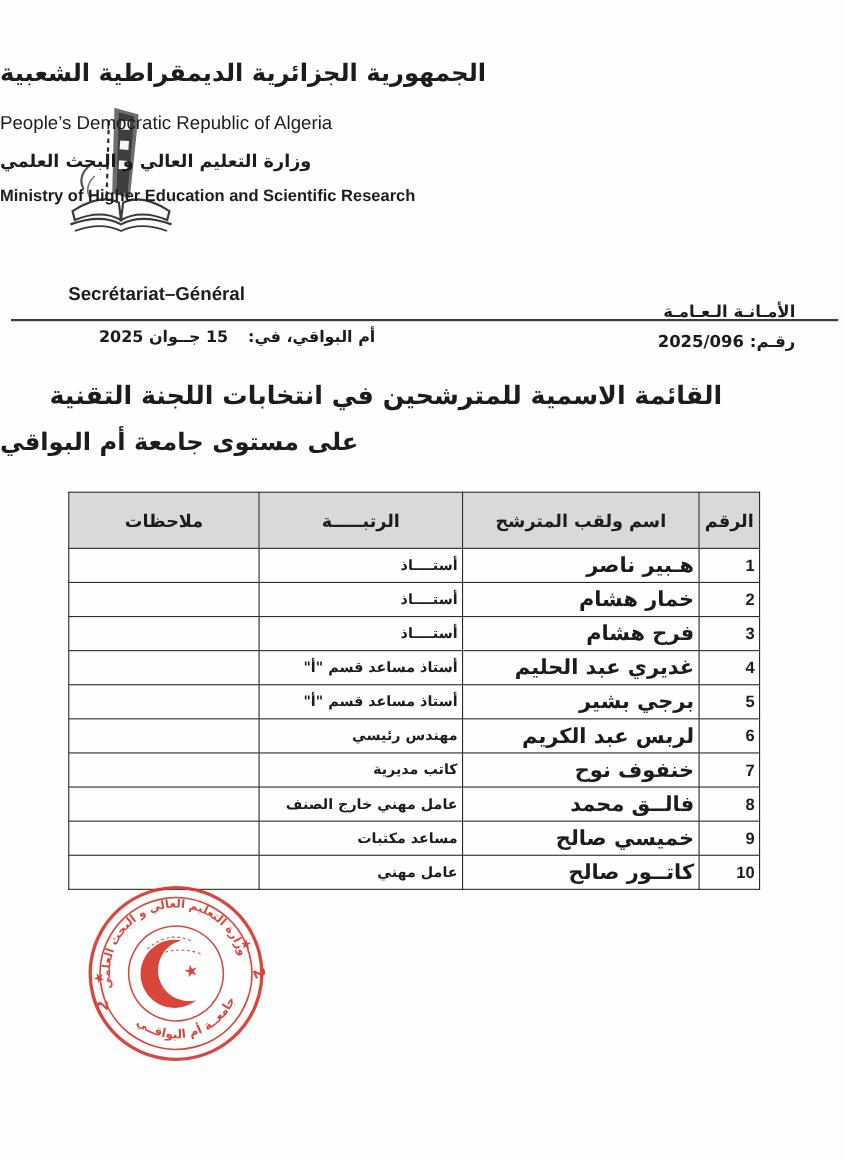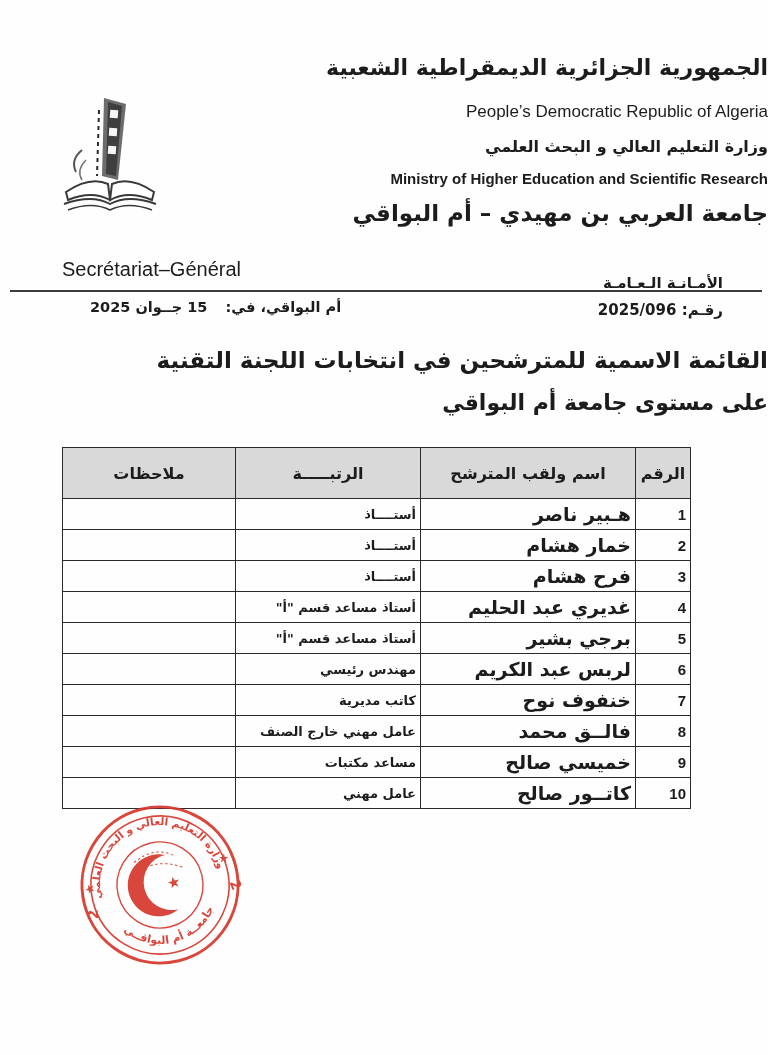--- a/index.html
+++ b/index.html
@@ -5,40 +5,40 @@
   html,body{margin:0;padding:0;background:#ffffff;}
   .page{
     position:relative;
     width:768px;height:1055px;
     background:#fefefe;
     overflow:hidden;
     font-family:"DejaVu Sans","Liberation Sans",sans-serif;
     color:#1c1c1c;
   }
   .abs{position:absolute;}
-  .center-line{left:0;right:0;text-align:right;}
+  .center-line{left:0;right:0;text-align:left;}
   .ar{direction:rtl;}
 
   .republic-ar{top:55px;font-size:22px;font-weight:bold;}
   .republic-en{top:102px;font-size:17px;font-family:"Liberation Sans","DejaVu Sans",sans-serif;}
   .ministry-ar{top:137px;font-size:16px;font-weight:bold;}
   .ministry-en{top:170px;font-size:15px;font-weight:bold;font-family:"Liberation Sans","DejaVu Sans",sans-serif;}
   .university-ar{top:200px;font-size:23px;font-weight:bold;}
   .university-en{top:239px;font-size:16px;font-weight:bold;font-family:"Liberation Sans","DejaVu Sans",sans-serif;}
 
-  .secretariat-fr{top:258px;left:62px;font-size:20px;font-weight:normal;font-family:"Liberation Sans","DejaVu Sans",sans-serif;}
+  .secretariat-fr{top:258px;left:62px;font-size:17px;font-weight:bold;font-family:"Liberation Sans","DejaVu Sans",sans-serif;}
   .secretariat-ar{top:274px;right:45px;font-size:15px;font-weight:bold;}
 
   .divider{top:290px;left:10px;right:6px;border-top:2px solid #3c3c3c;height:0;}
 
   .date-line{top:299px;left:90px;font-size:14.5px;font-weight:bold;direction:rtl;}
   .date-line .gap{display:inline-block;width:18px;}
   .ref-line{top:301px;right:45px;font-size:15px;font-weight:bold;direction:rtl;text-align:center;}
 
-  .title-1{top:347px;font-size:23px;font-weight:bold;}
+  .title-1{top:347px;font-size:23px;font-weight:bold;padding-left:45px;}
   .title-2{top:390px;font-size:22px;font-weight:bold;}
 
   table.roster{
     position:absolute;top:447px;left:62px;
     width:628px;border-collapse:collapse;direction:rtl;
     table-layout:fixed;
   }
   table.roster th,table.roster td{
     border:1.5px solid #2b2b2b;
     vertical-align:middle;
@@ -78,21 +78,20 @@
       <path d="M16 122 Q40 113 58 122 Q76 113 100 122" fill="none" stroke="#3a3a3a" stroke-width="1.5"></path>
       <path d="M24 84 Q18 72 30 62" fill="none" stroke="#555555" stroke-width="2"></path>
       <path d="M30 92 Q24 82 34 72" fill="none" stroke="#777777" stroke-width="1.5"></path>
     </svg>
   </div>
 
   <div class="abs center-line republic-ar ar">الجمهورية الجزائرية الديمقراطية الشعبية</div>
   <div class="abs center-line republic-en">People’s Democratic Republic of Algeria</div>
   <div class="abs center-line ministry-ar ar">وزارة التعليم العالي و البحث العلمي</div>
   <div class="abs center-line ministry-en">Ministry of Higher Education and Scientific Research</div>
-  <div class="abs center-line university-ar ar">جامعة العربي بن مهيدي – أم البواقي</div>
 
   <div class="abs secretariat-fr">Secrétariat–Général</div>
   <div class="abs secretariat-ar ar">الأمـانـة الـعـامـة</div>
 
   <div class="abs divider"></div>
 
   <div class="abs date-line">
     <span>أم البواقي، في:</span><span class="gap"></span><span>15 جــوان 2025</span>
   </div>
   <div class="abs ref-line">

